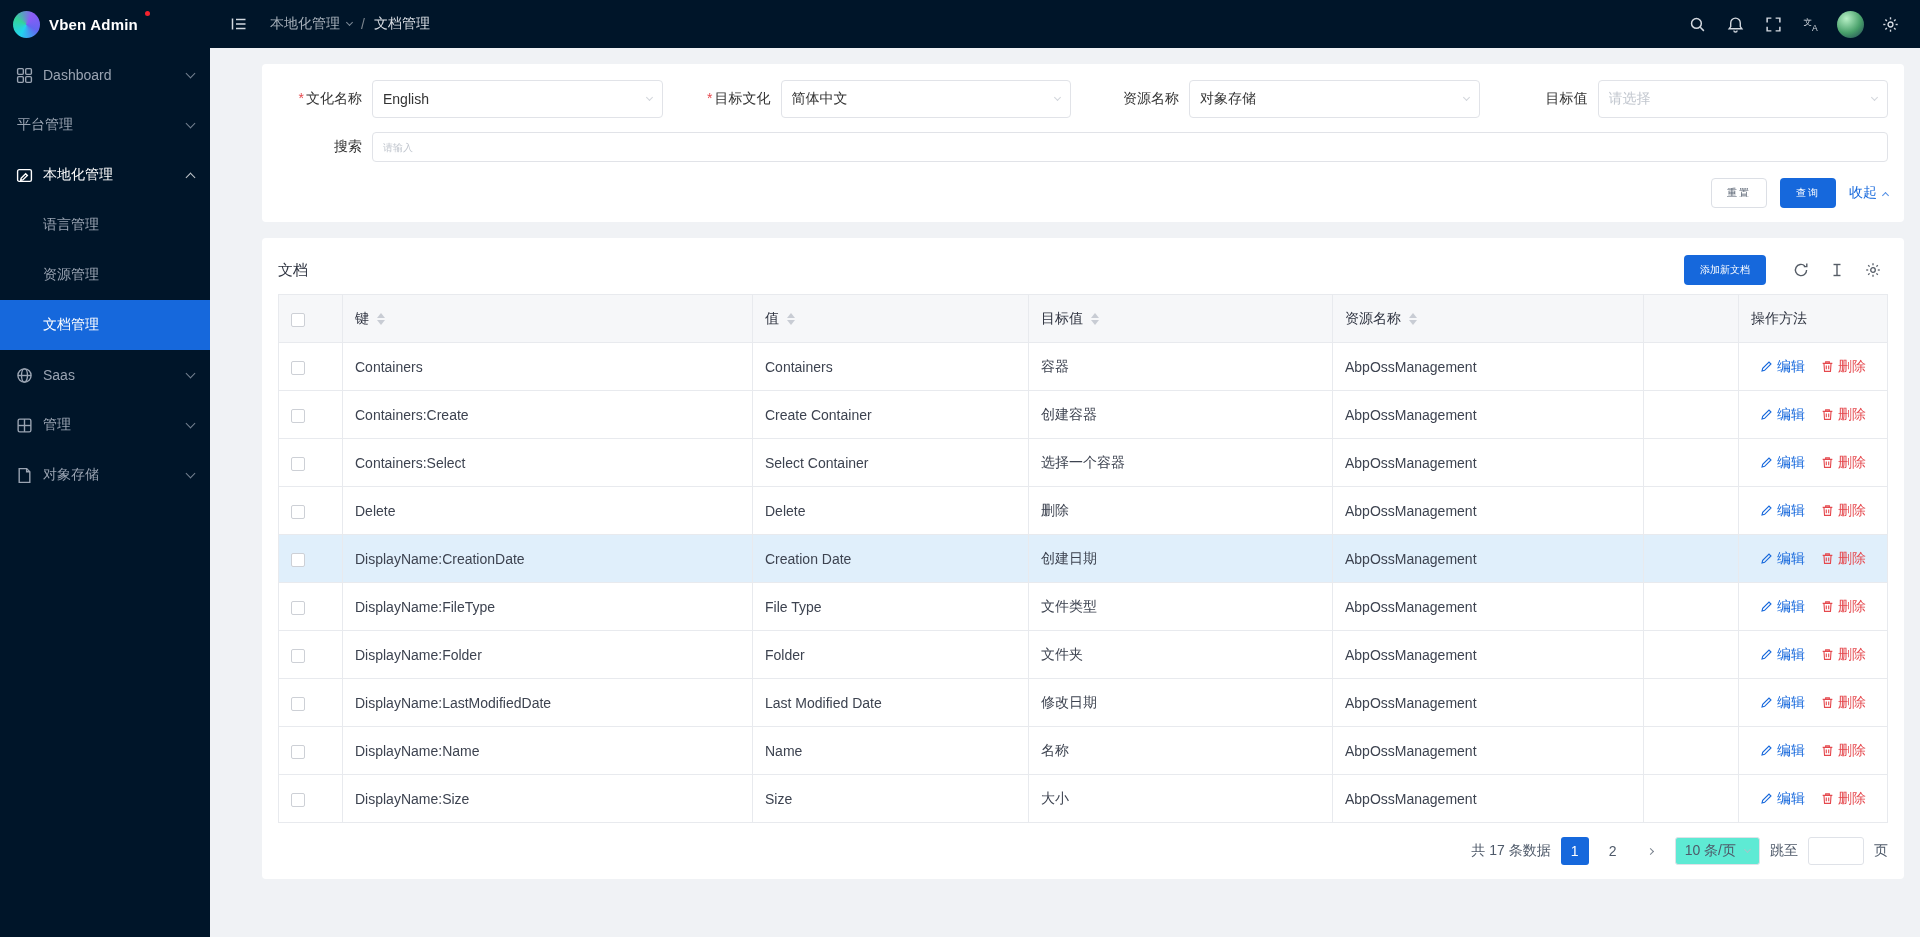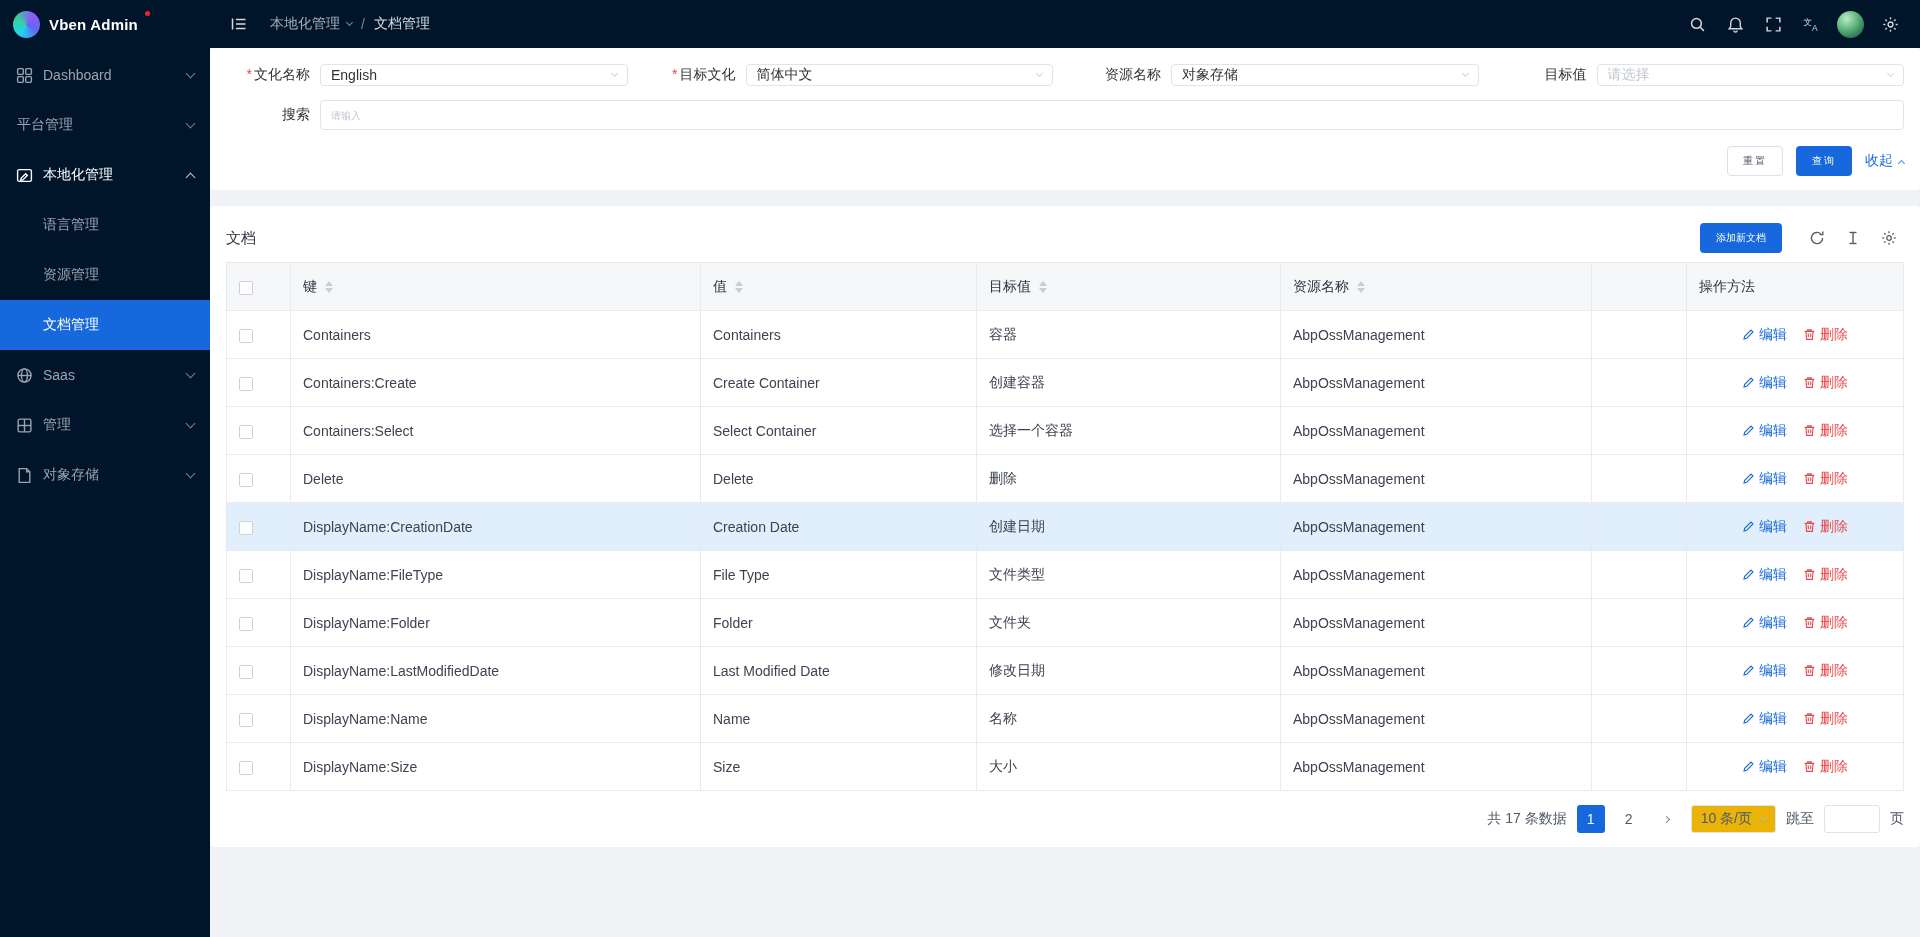--- a/index.html
+++ b/index.html
@@ -40,30 +40,30 @@
   .crumb { display:flex; align-items:center; gap:7px; color:#a6b0ba; cursor:pointer; }
   .crumb.current { color:#d9dee4; cursor:default; }
   .crumb-sep { color:#7c868f; }
   .topbar-right { margin-left:auto; display:flex; align-items:center; gap:2px; }
   .tb-btn { width:36px; height:36px; display:flex; align-items:center; justify-content:center; color:#d3d9e0; cursor:pointer; position:relative; border-radius:4px; }
   .tb-btn svg { width:17px; height:17px; }
   .avatar { width:27px; height:27px; border-radius:50%; margin:0 6px; cursor:pointer; flex-shrink:0;
     background:radial-gradient(circle at 35% 28%, #b7f0c6, #48a06a 55%, #1d3d52 100%); }
 
   
-  .content { flex:1; padding:0; overflow:hidden; }
+  .content { flex:1; padding:16px; overflow:hidden;margin-left:36px; }
   .card { background:#fff; border-radius:4px; }
 
   
   .filter-card { padding:16px 16px 14px; }
   .filter-grid { display:grid; grid-template-columns:repeat(4,1fr); column-gap:24px; }
   .field { display:flex; align-items:center; min-width:0; }
   .field-label { width:94px; flex-shrink:0; text-align:right; padding-right:10px; color:#333; white-space:nowrap; }
   .req { color:var(--danger,#f5222d); margin-right:2px; }
-  .control { flex:1; height:22px; border:1px solid #e1e3e8; border-radius:4px; background:#fff; display:flex; align-items:center; padding:0 10px; cursor:pointer; min-width:0; }
+  .control { flex:1; height:38px; border:1px solid #e1e3e8; border-radius:4px; background:#fff; display:flex; align-items:center; padding:0 10px; cursor:pointer; min-width:0; }
   .control .val { flex:1; color:#333; white-space:nowrap; overflow:hidden; }
   .control .ph { flex:1; color:#c2c7cf; white-space:nowrap; overflow:hidden; }
   .control .chev { color:#c2c7cf; }
   .search-row { margin-top:14px; display:flex; align-items:center; }
   .search-input { flex:1; height:30px; border:1px solid #e1e3e8; border-radius:4px; padding:0 10px; font-size:10px; color:#333; outline:none; font-family:inherit; }
   .search-input::placeholder { color:#c2c7cf; }
   .filter-actions { margin-top:16px; display:flex; justify-content:flex-end; align-items:center; gap:13px; }
   .btn { height:30px; padding:0 15px; border-radius:4px; border:1px solid transparent; font-size:10px; letter-spacing:2px; display:inline-flex; align-items:center; justify-content:center; cursor:pointer; font-family:inherit; white-space:nowrap; }
   .btn-plain { background:#fff; border-color:#dcdfe5; color:#4e5969; }
   .btn-primary { background:var(--primary,#1668dc); color:#fff; }
@@ -93,21 +93,21 @@
   .cell-actions { display:flex; align-items:center; justify-content:center; gap:16px; }
   .action-link { display:inline-flex; align-items:center; gap:4px; cursor:pointer; }
   .action-link svg { width:13px; height:13px; }
   .action-edit { color:var(--primary,#1668dc); }
   .action-delete { color:var(--danger,#e5484d); }
 
   
   .pagination { margin-top:14px; display:flex; justify-content:flex-end; align-items:center; gap:10px; color:#4e5969; }
   .page-btn { min-width:28px; height:28px; display:inline-flex; align-items:center; justify-content:center; border-radius:3px; cursor:pointer; }
   .page-btn.active { background:var(--primary,#1668dc); color:#fff; }
-  .page-size { height:28px; border:1px solid #dfe2e8; border-radius:3px; display:inline-flex; align-items:center; gap:9px; padding:0 9px; cursor:pointer; background:#eab308; }
+  .page-size { height:28px; border:1px solid #dfe2e8; border-radius:3px; display:inline-flex; align-items:center; gap:9px; padding:0 9px; cursor:pointer; background:#5eead4; }
   .page-size .chev { color:#b9bec7; }
   .jump-input { width:56px; height:28px; border:1px solid #dfe2e8; border-radius:3px; outline:none; padding:0 6px; font-family:inherit; font-size:14px; }
 </style>
 </head>
 <body>
 
 <div class="app">
 
   <aside class="sidebar">
     <div class="logo">

